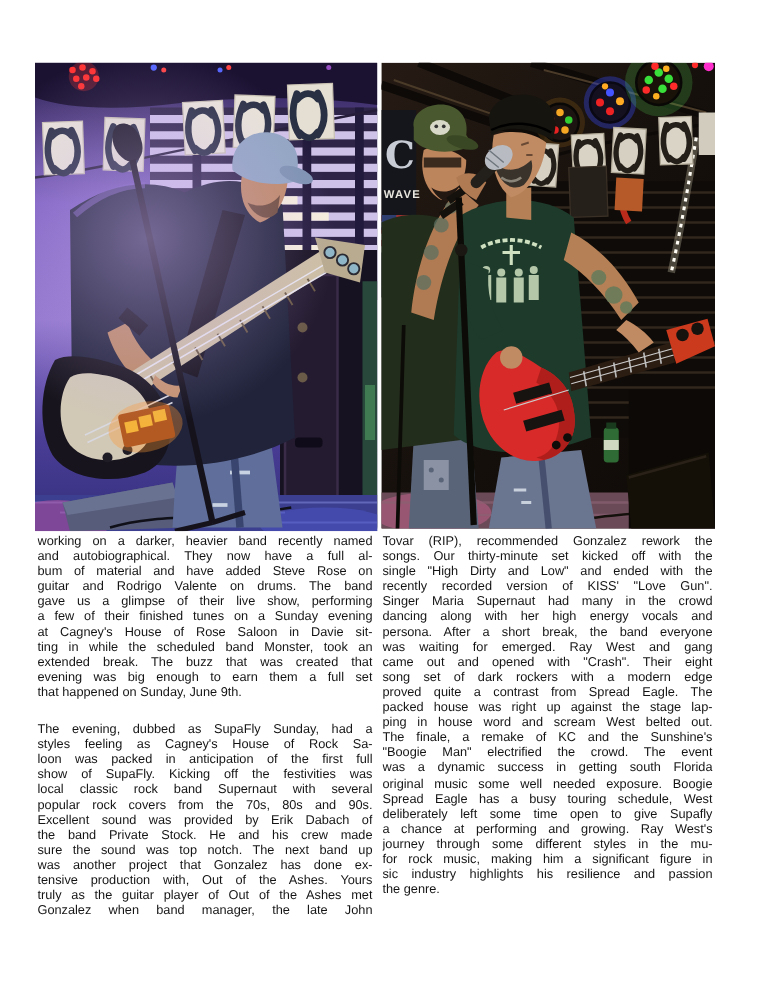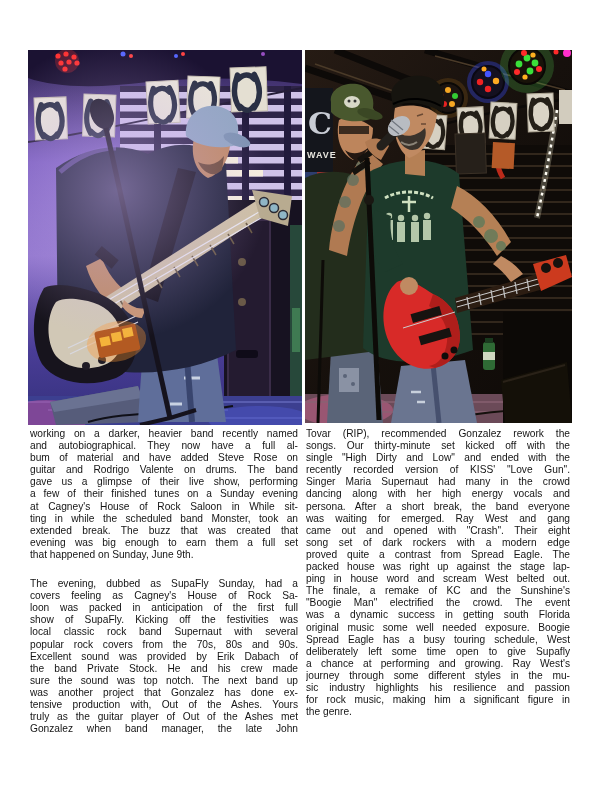--- a/index.html
+++ b/index.html
@@ -456,29 +456,29 @@
   </figure>
 
   <div class="col col-left">
       <div class="para">
         <div class="tline">working on a darker, heavier band recently named</div>
         <div class="tline">and autobiographical. They now have a full al-</div>
         <div class="tline">bum of material and have added Steve Rose on</div>
         <div class="tline">guitar and Rodrigo Valente on drums. The band</div>
         <div class="tline">gave us a glimpse of their live show, performing</div>
         <div class="tline">a few of their finished tunes on a Sunday evening</div>
-        <div class="tline">at Cagney's House of Rock Saloon in While sit-</div>
+        <div class="tline">at Cagney's House of Rose Saloon in Davie sit-</div>
         <div class="tline">ting in while the scheduled band Monster, took an</div>
         <div class="tline">extended break. The buzz that was created that</div>
         <div class="tline">evening was big enough to earn them a full set</div>
         <div class="tline ragged">that happened on Sunday, June 9th.</div>
       </div>
       <div class="para">
         <div class="tline">The evening, dubbed as SupaFly Sunday, had a</div>
-        <div class="tline">covers feeling as Cagney's House of Rock Sa-</div>
+        <div class="tline">styles feeling as Cagney's House of Rock Sa-</div>
         <div class="tline">loon was packed in anticipation of the first full</div>
         <div class="tline">show of SupaFly. Kicking off the festivities was</div>
         <div class="tline">local classic rock band Supernaut with several</div>
         <div class="tline">popular rock covers from the 70s, 80s and 90s.</div>
         <div class="tline">Excellent sound was provided by Erik Dabach of</div>
         <div class="tline">the band Private Stock. He and his crew made</div>
         <div class="tline">sure the sound was top notch. The next band up</div>
         <div class="tline">was another project that Gonzalez has done ex-</div>
         <div class="tline">tensive production with, Out of the Ashes. Yours</div>
         <div class="tline">truly as the guitar player of Out of the Ashes met</div>
@@ -501,19 +501,19 @@
         <div class="tline">packed house was right up against the stage lap-</div>
         <div class="tline">ping in house word and scream West belted out.</div>
         <div class="tline">The finale, a remake of KC and the Sunshine's</div>
         <div class="tline">"Boogie Man" electrified the crowd. The event</div>
         <div class="tline">was a dynamic success in getting south Florida</div>
         <div class="tline">original music some well needed exposure. Boogie</div>
         <div class="tline">Spread Eagle has a busy touring schedule, West</div>
         <div class="tline">deliberately left some time open to give Supafly</div>
         <div class="tline">a chance at performing and growing. Ray West's</div>
         <div class="tline">journey through some different styles in the mu-</div>
+        <div class="tline">for rock music, making him a significant figure in</div>
         <div class="tline">sic industry highlights his resilience and passion</div>
-        <div class="tline">for rock music, making him a significant figure in</div>
         <div class="tline ragged">the genre.</div>
       </div>
     </div>
 
 </div>
 
 </body></html>

